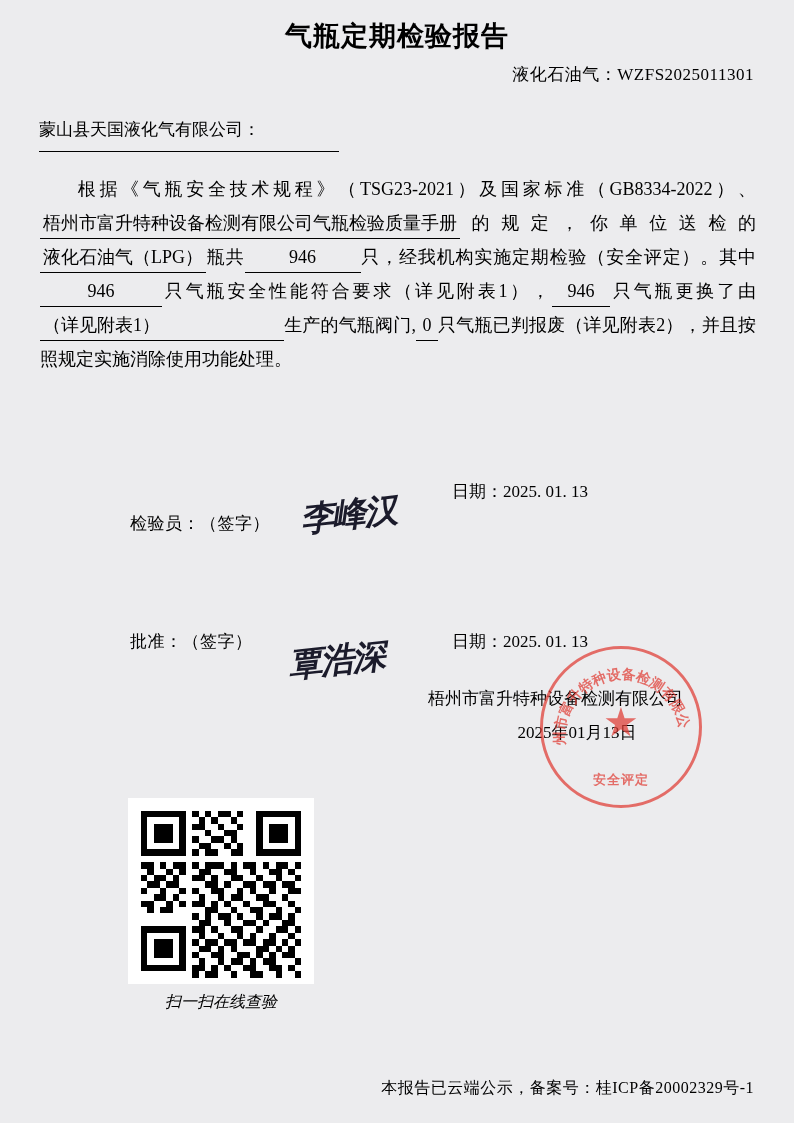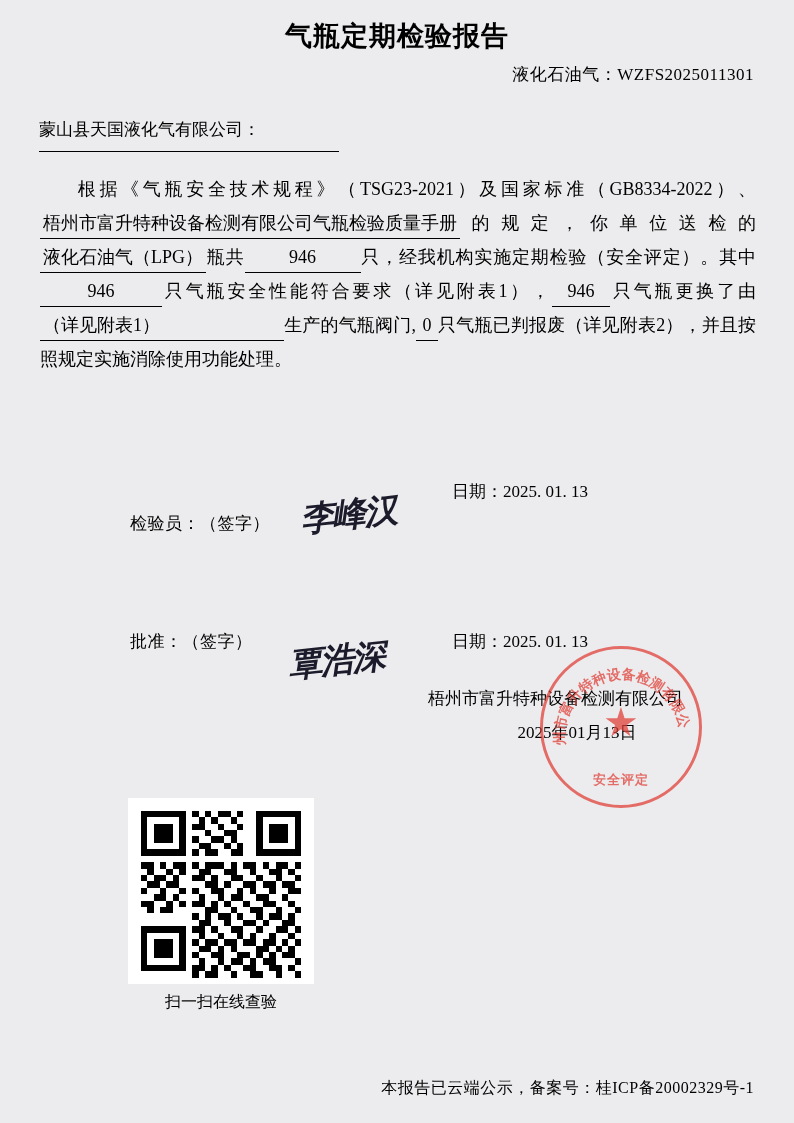--- a/index.html
+++ b/index.html
@@ -150,20 +150,21 @@
     font-weight: bold;
     fill: #e03c34;
     font-family: "DejaVu Sans", "Liberation Sans", sans-serif;
   }
 
   .qr-wrap {
     position: absolute;
     top: 798px;
     left: 128px;
     width: 186px;
+    font-style: italic;
   }
   .qr {
     width: 186px;
     height: 186px;
     background: #fff;
     padding: 0;
     box-sizing: border-box;
     display: block;
   }
   .qr-caption {

